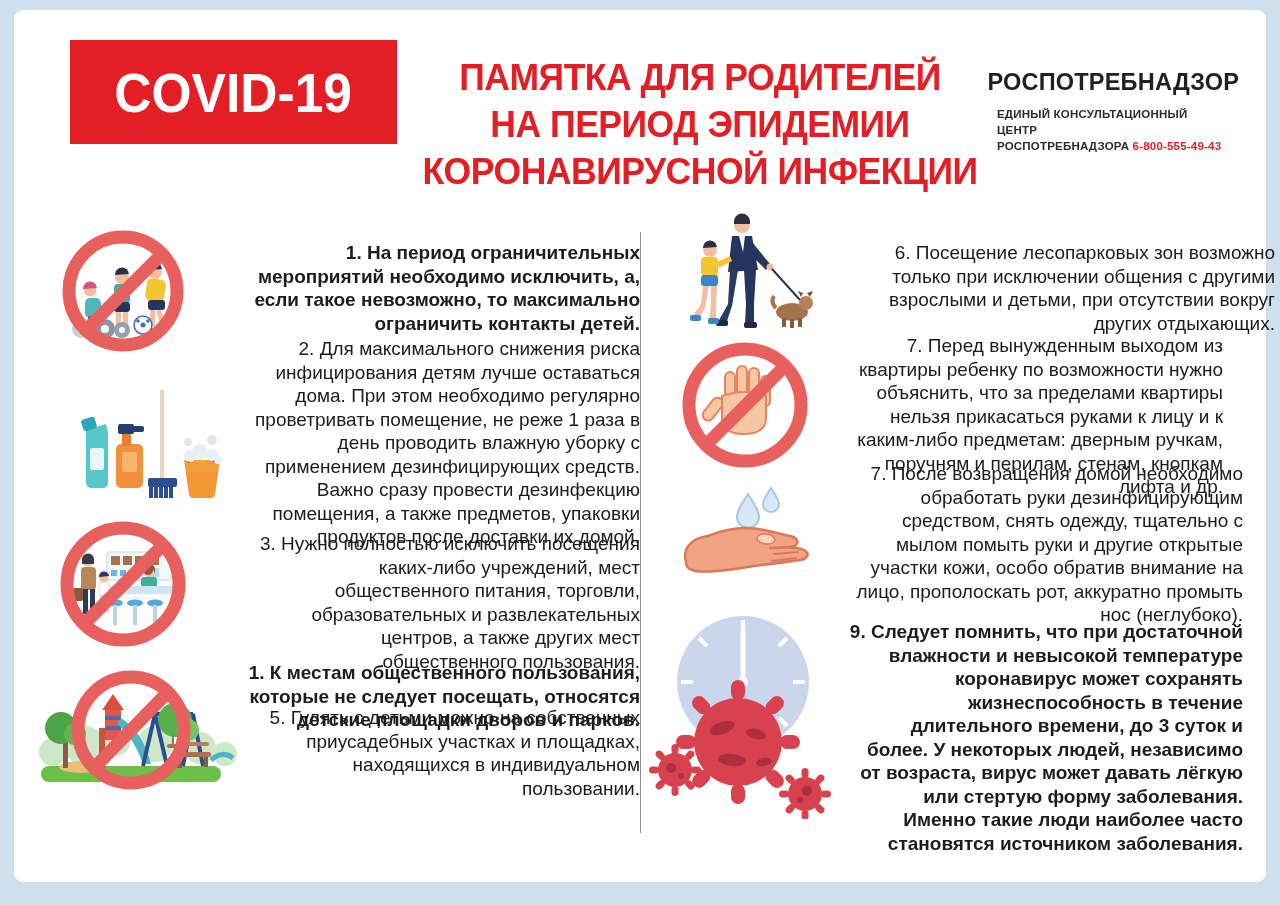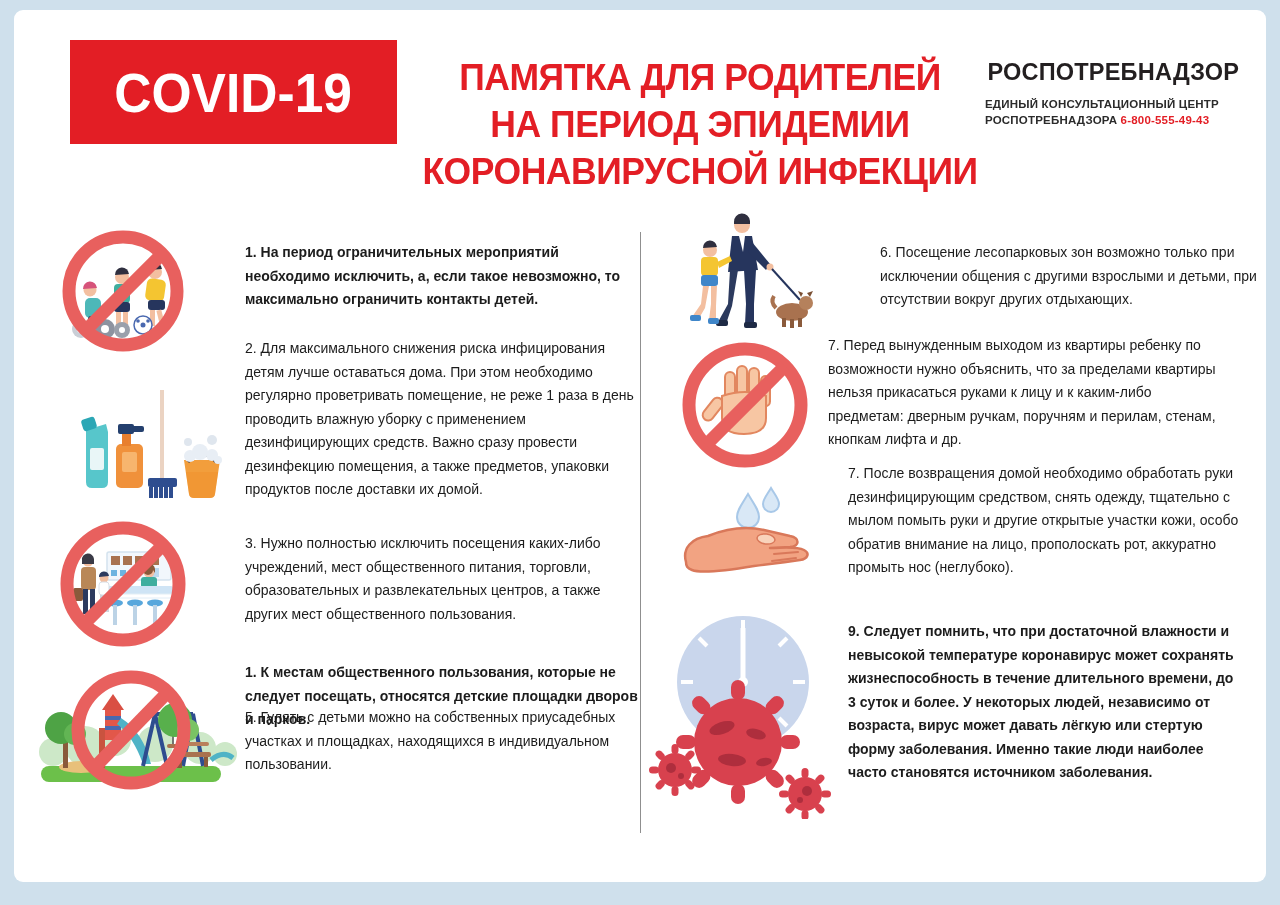--- a/index.html
+++ b/index.html
@@ -26,39 +26,40 @@
   .badge span{
     color:#fff;font-weight:800;font-size:56px;letter-spacing:0px;
     transform:scaleX(0.92);font-stretch:condensed;
   }
   .title{
     position:absolute;left:400px;top:54px;width:600px;text-align:center;
     color:var(--red);font-weight:800;font-size:37px;line-height:47px;
     letter-spacing:-0.5px;transform:scaleX(0.96);font-stretch:condensed;
   }
   .agency{
-    position:absolute;left:985px;top:58px;width:245px;
+    position:absolute;left:985px;top:68px;width:245px;
   }
   .agency .name{
     color:#231f20;font-weight:700;font-size:24px;letter-spacing:0.2px;
     transform:scaleX(0.98);white-space:nowrap;
   }
   .agency .sub{
     margin-top:10px;color:#2b2b2b;font-weight:700;font-size:11.5px;line-height:16px;
     letter-spacing:0.2px;
+    margin-left:12px;
   }
   .agency .phone{color:var(--red);}
   
   .divider{
     position:absolute;left:640px;top:232px;width:1px;height:601px;background:#8f8f8f;
   }
   
   .itext{
     position:absolute;width:395px;color:var(--ink);
-    font-size:14px;line-height:23.5px;font-weight:400;
+    font-size:19px;line-height:23.5px;font-weight:400;text-align:right;
   }
   .itext.bold{font-weight:700;}
   
   .icn{position:absolute;}
   svg{display:block;}
 </style>
 </head>
 <body>
 
 <div class="card"></div>

